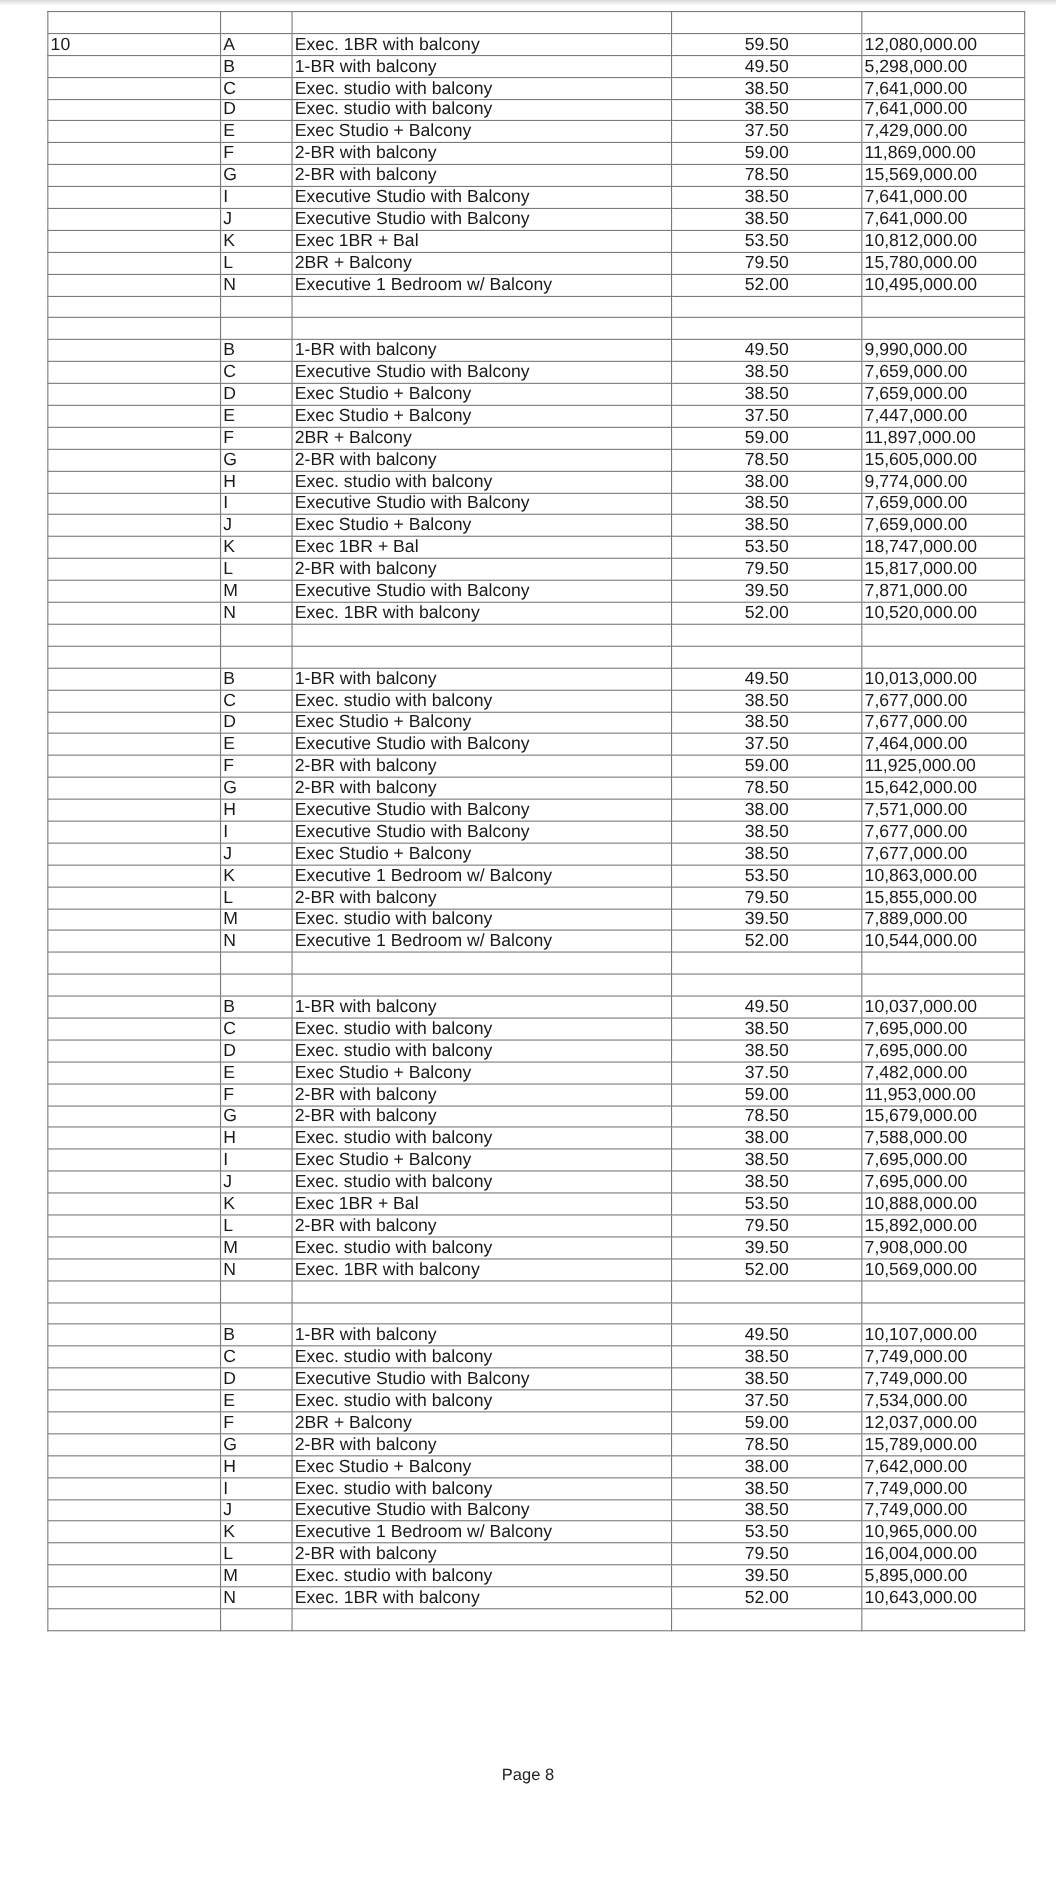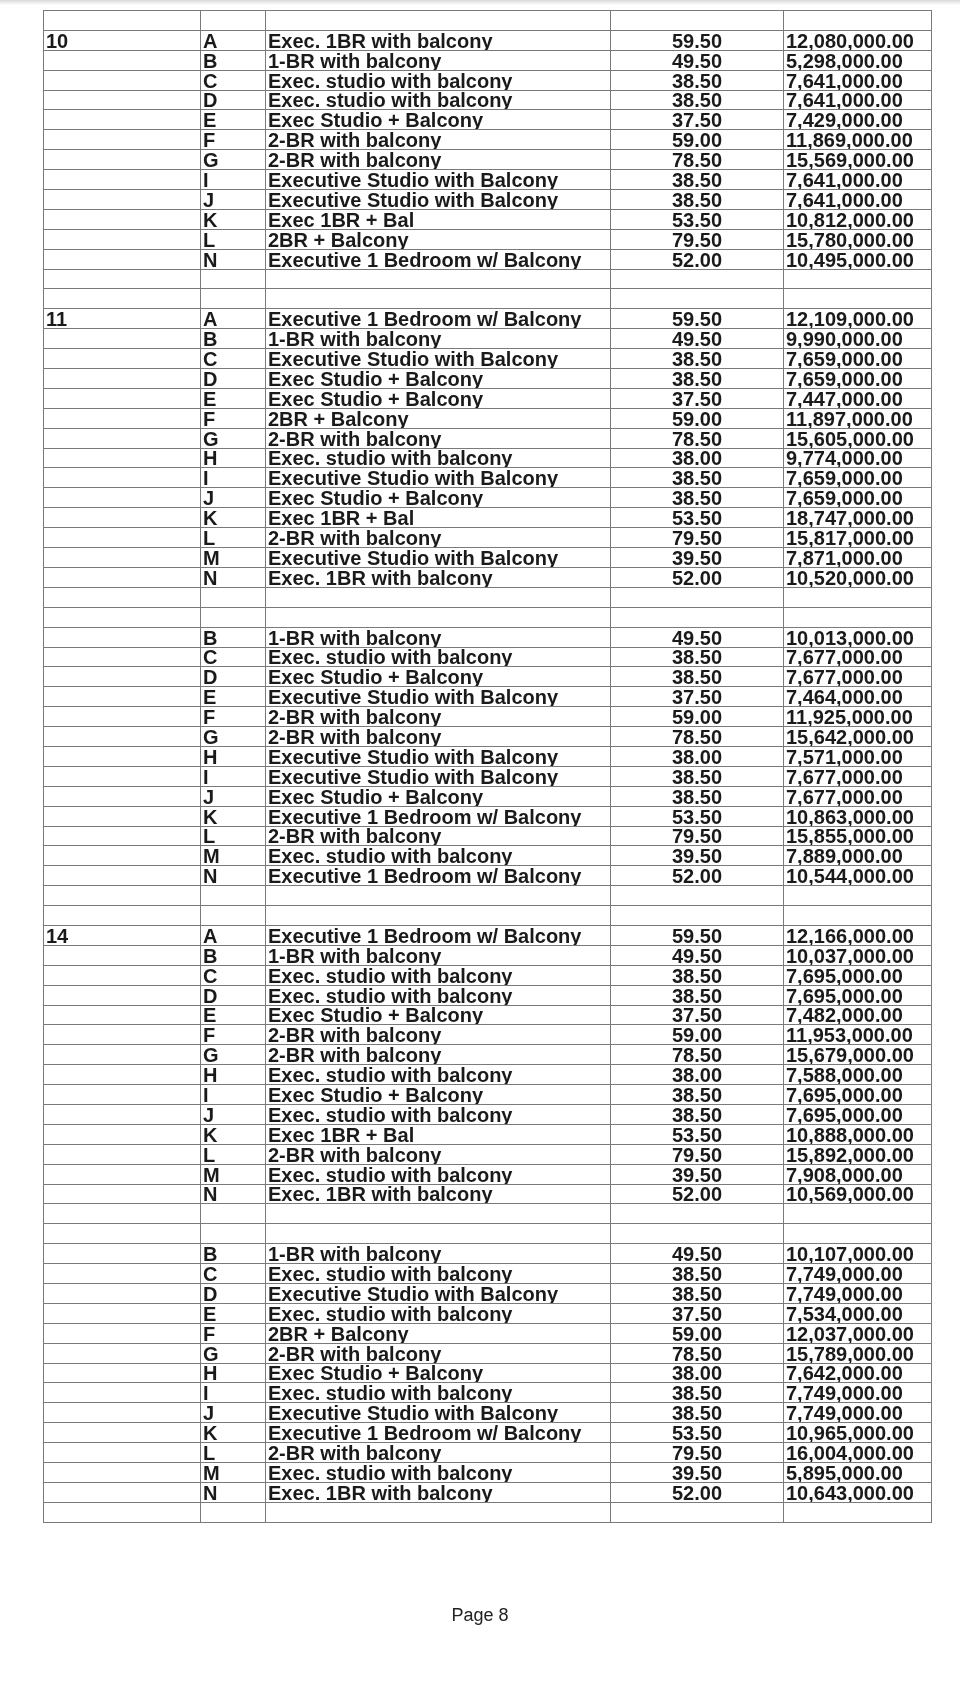--- a/index.html
+++ b/index.html
@@ -2,36 +2,36 @@
 <html><head>
 <meta charset="utf-8">
 <style>
   html, body { margin: 0; padding: 0; background: #ffffff; }
   body { width: 960px; height: 1706px; position: relative; overflow: hidden; }
   .topshade { position: absolute; left: 0; top: 0; width: 960px; height: 5px;
     background: linear-gradient(#d8d8d8, #ffffff); }
   table.sheet {
     position: absolute; left: 43px; top: 10px;
     border-collapse: collapse; table-layout: fixed;
-    font-family: "Liberation Sans", sans-serif; font-size: 20px; color: #1a1a1a; font-weight: bold;
+    font-family: "Liberation Sans", sans-serif; font-size: 16px; color: #1a1a1a;
   }
   table.sheet td {
     border: 1.3px solid #7a7a7a; height: 18.9px; padding: 0 2px; line-height: 18px;
     white-space: nowrap; overflow: hidden; vertical-align: bottom;
   }
   col.c-floor { width: 157px; }
   col.c-unit { width: 65px; }
   col.c-type { width: 345px; }
   col.c-area { width: 173px; }
   col.c-price { width: 148px; }
   td.area { text-align: center; }
   td.price { text-align: left; }
   .page-footer {
     position: absolute; top: 1605px; left: 0; width: 960px; text-align: center;
-    font-family: "Liberation Sans", sans-serif; font-size: 18px; color: #222;
+    font-family: "Liberation Sans", sans-serif; font-size: 15px; color: #222;
   }
 </style>
 </head>
 <body>
 
 <div class="topshade"></div>
 
 <table class="sheet">
   <colgroup>
     <col class="c-floor">
@@ -154,27 +154,20 @@
   </tr>
 
   <tr>
     <td></td>
     <td></td>
     <td></td>
     <td></td>
     <td></td>
   </tr>
 
-  <tr>
-    <td>11</td>
-    <td>A</td>
-    <td>Executive 1 Bedroom w/ Balcony</td>
-    <td class="area">59.50</td>
-    <td class="price">12,109,000.00</td>
-  </tr>
 
   <tr>
     <td></td>
     <td>B</td>
     <td>1-BR with balcony</td>
     <td class="area">49.50</td>
     <td class="price">9,990,000.00</td>
   </tr>
 
   <tr>
@@ -403,27 +396,20 @@
   </tr>
 
   <tr>
     <td></td>
     <td></td>
     <td></td>
     <td></td>
     <td></td>
   </tr>
 
-  <tr>
-    <td>14</td>
-    <td>A</td>
-    <td>Executive 1 Bedroom w/ Balcony</td>
-    <td class="area">59.50</td>
-    <td class="price">12,166,000.00</td>
-  </tr>
 
   <tr>
     <td></td>
     <td>B</td>
     <td>1-BR with balcony</td>
     <td class="area">49.50</td>
     <td class="price">10,037,000.00</td>
   </tr>
 
   <tr>

